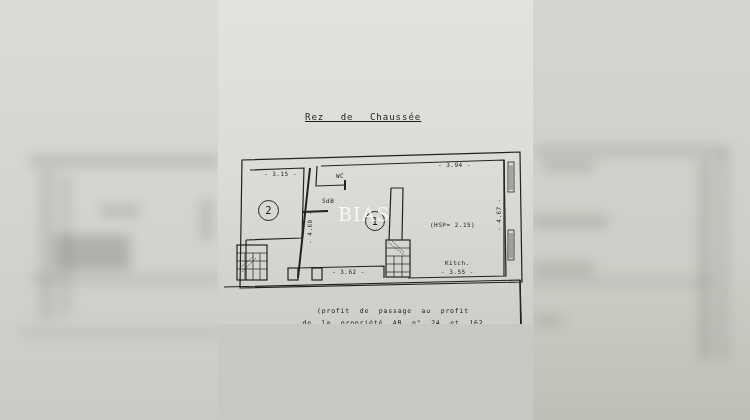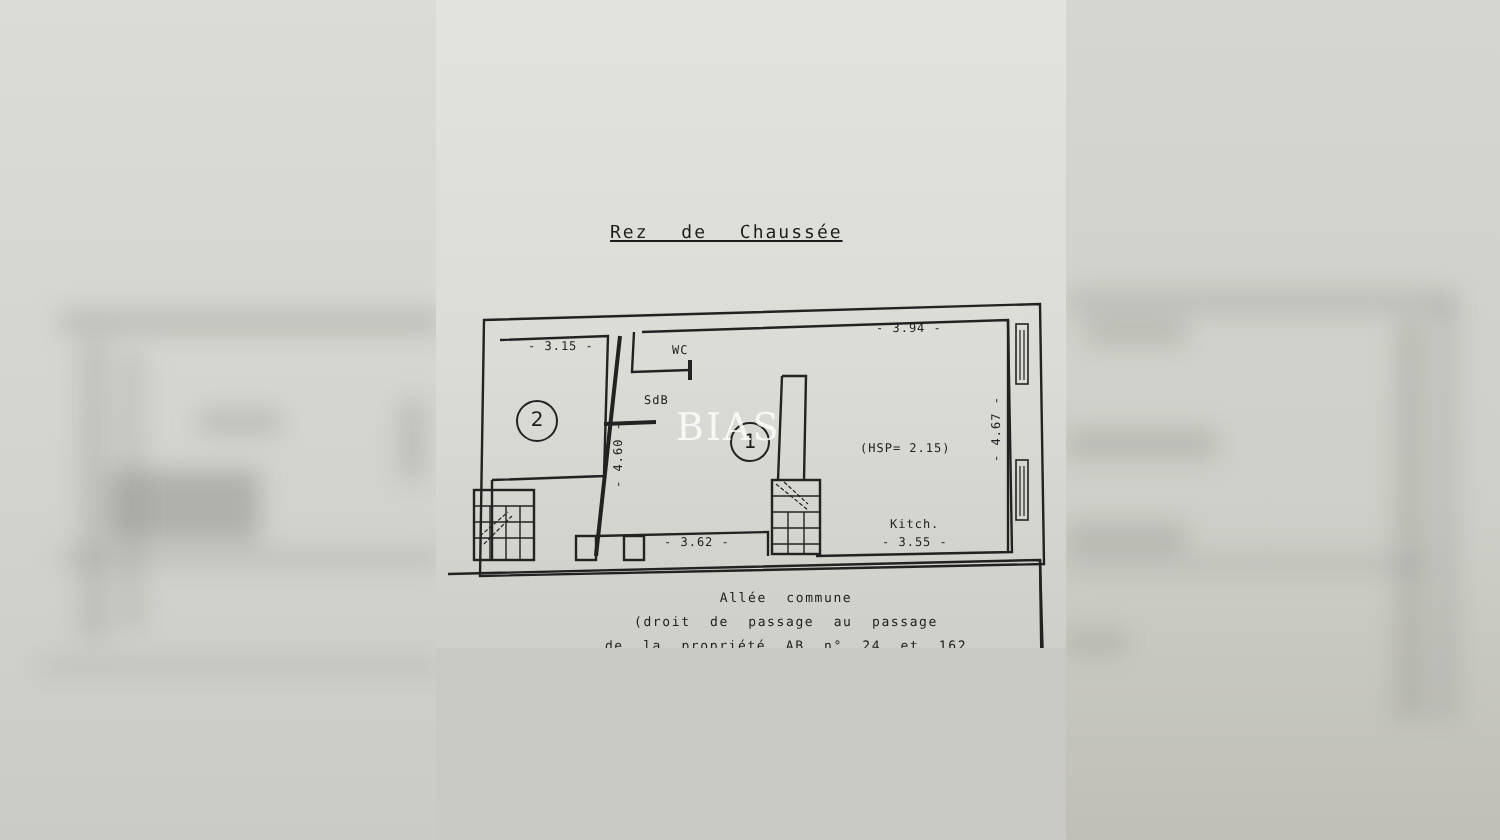--- a/index.html
+++ b/index.html
@@ -109,18 +109,17 @@
     </div>
 
   <div class="txt" style="left:220px;top:161px;">- 3.94 -</div>
   <div class="txt" style="left:212px;top:221px;">(HSP= 2.15)</div>
   <div class="txt" style="left:264px;top:211px;transform:rotate(-90deg);">- 4.67 -</div>
   <div class="txt" style="left:227px;top:259px;">Kitch.</div>
   <div class="txt" style="left:223px;top:268px;">- 3.55 -</div>
 
   <div class="txt" style="left:114px;top:268px;">- 3.62 -</div>
 
-  <div class="allee" style="top:295px;">Allée commune</div>
-  <div class="allee" style="top:307px;">(droit de passage au passage</div>
+  <div class="allee" style="top:307px;">(profit de passage au profit</div>
   <div class="allee" style="top:319px;">de la propriété AB n° 24 et 162</div>
 
   <div class="watermark">BIAS</div>
 </div>
 
 </body></html>

